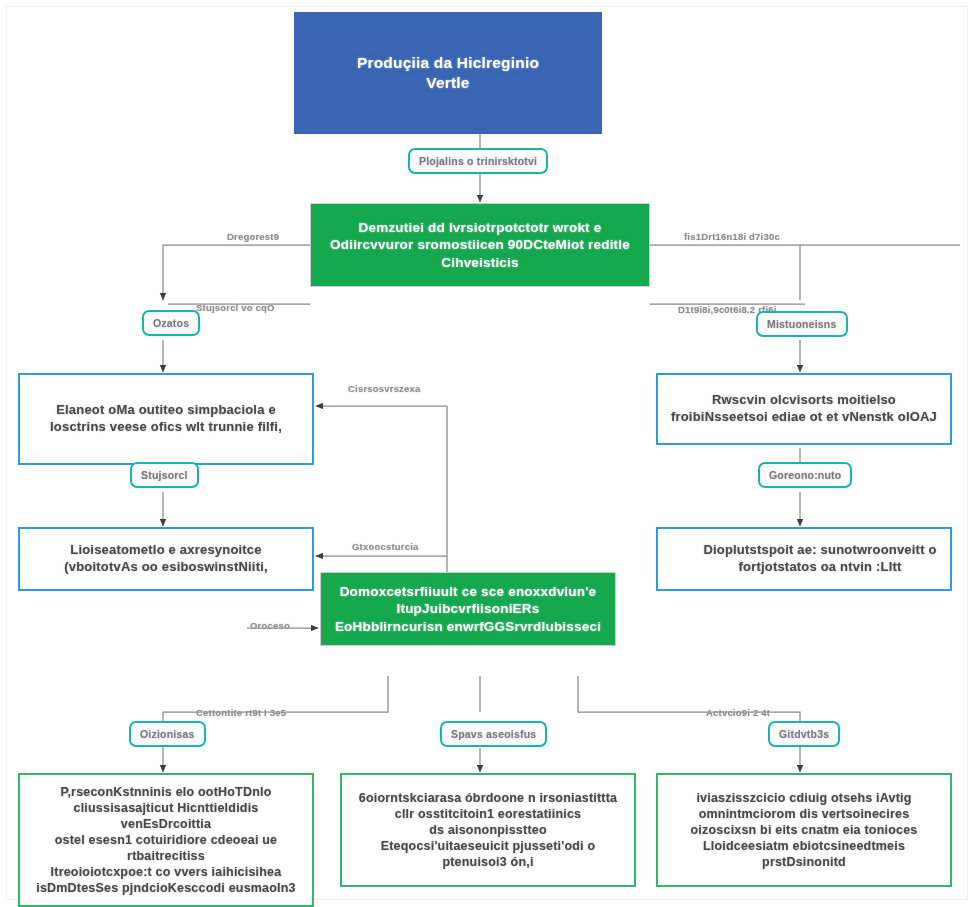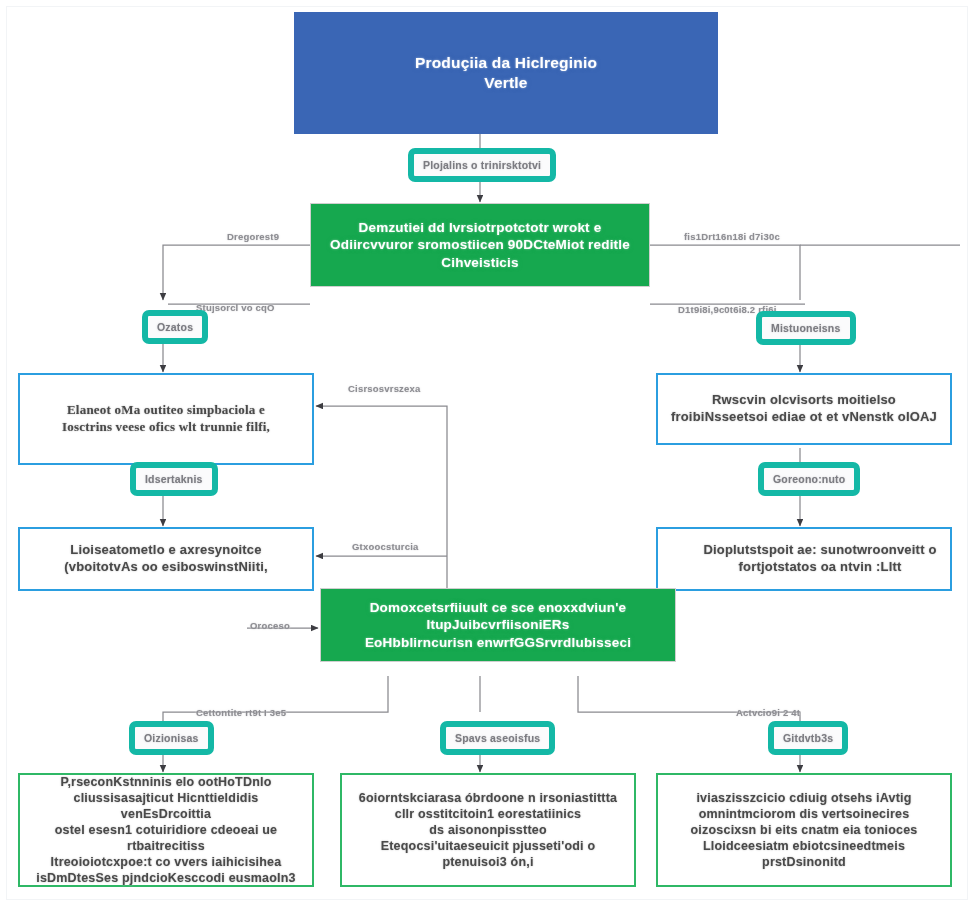--- a/index.html
+++ b/index.html
@@ -47,21 +47,21 @@
   }
 
   .elabel{
     position:absolute;
     font-size:9.5px;color:#8e8e93;font-weight:bold;
     white-space:nowrap;letter-spacing:.2px;
     text-shadow:0 0 1.4px rgba(142,142,147,.5),0 0 2.6px rgba(255,255,255,.9);
   }
   .pill{
     position:absolute;
-    background:#fbfbfc;border:6px solid #14b8a6;border-radius:7px;
+    background:#fbfbfc;border:2px solid #14b8a6;border-radius:7px;
     font-size:10.5px;color:#7c7c82;font-weight:bold;
     padding:5px 9px;white-space:nowrap;letter-spacing:.2px;
     text-shadow:0 0 1.4px rgba(124,124,130,.5),0 0 2.6px rgba(255,255,255,.9);
   }
 </style>
 </head>
 <body>
 
 <div id="canvas">
 
@@ -106,49 +106,49 @@
       <path d="M163,744 L163,772" marker-end="url(#ah)"></path>
 
       <path d="M480,676 L480,712"></path>
       <path d="M480,748 L480,772" marker-end="url(#ah)"></path>
 
       <path d="M578,676 L578,712 L800,712 L800,744"></path>
       <path d="M800,744 L800,772" marker-end="url(#ah)"></path>
     </g>
   </svg>
 
-  <div class="node n-root" style="left:294px;top:12px;width:424px;height:122px;">
+  <div class="node n-root" style="left:294px;top:12px;width:308px;height:122px;">
     <span>Produçiia da Hiclreginio<br>Vertle</span>
   </div>
 
   <div class="node n-green" style="left:310px;top:203px;width:340px;height:84px;">
     <span>Demzutiei dd Ivrsiotrpotctotr wrokt e<br>Odiircvvuror sromostiicen 90DCteMiot reditle<br>Cihveisticis</span>
   </div>
 
-  <div class="node n-blue" style="left:18px;top:373px;width:296px;height:92px;font-family:Liberation Serif, serif;">
+  <div class="node n-blue" style="left:18px;top:373px;width:296px;height:92px;">
     <span>Elaneot oMa outiteo simpbaciola e<br>Iosctrins veese ofics wlt trunnie filfi,</span>
   </div>
 
   <div class="node n-blue" style="left:656px;top:373px;width:296px;height:72px;">
     <span>Rwscvin olcvisorts moitielso<br>froibiNsseetsoi ediae ot et vNenstk oIOAJ</span>
   </div>
 
   <div class="node n-blue" style="left:18px;top:527px;width:296px;height:64px;">
     <span>Lioiseatometlo e axresynoitce<br>(vboitotvAs oo esiboswinstNiiti,</span>
   </div>
 
   <div class="node n-blue" style="left:656px;top:527px;width:296px;height:64px;padding-left:32px;">
     <span>Dioplutstspoit ae: sunotwroonveitt o<br>fortjotstatos oa ntvin :Lltt</span>
   </div>
 
-  <div class="node n-green" style="left:320px;top:588px;width:356px;height:74px;">
+  <div class="node n-green" style="left:320px;top:572px;width:296px;height:74px;">
     <span>Domoxcetsrfiiuult ce sce enoxxdviun'e<br>ItupJuibcvrfiisoniERs<br>EoHbblirncurisn enwrfGGSrvrdlubisseci</span>
   </div>
 
-  <div class="node n-outgreen" style="left:18px;top:773px;width:296px;height:114px;">
+  <div class="node n-outgreen" style="left:18px;top:773px;width:296px;height:134px;">
     <span>P,rseconKstnninis elo ootHoTDnlo<br>cliussisasajticut Hicnttieldidis venEsDrcoittia<br>ostel esesn1 cotuiridiore cdeoeai ue rtbaitrecitiss<br>Itreoioiotcxpoe:t co vvers iaihicisihea<br>isDmDtesSes pjndcioKesccodi eusmaoIn3</span>
   </div>
 
   <div class="node n-outgreen" style="left:340px;top:773px;width:296px;height:114px;">
     <span>6oiorntskciarasa óbrdoone n irsoniastittta<br>cllr osstitcitoin1 eorestatiinics<br>ds aisononpisstteo<br>Eteqocsi'uitaeseuicit pjusseti'odi o<br>ptenuisoi3 ón,i</span>
   </div>
 
   <div class="node n-outgreen" style="left:656px;top:773px;width:296px;height:114px;">
     <span>iviaszisszcicio cdiuig otsehs iAvtig<br>omnintmciorom dis vertsoinecires<br>oizoscixsn bi eits cnatm eia tonioces<br>Lloidceesiatm ebiotcsineedtmeis<br>prstDsinonitd</span>
   </div>
@@ -175,21 +175,21 @@
 
   <div class="pill" style="left:142px;top:310px;">
     <span>Ozatos</span>
   </div>
 
   <div class="pill" style="left:756px;top:311px;">
     <span>Mistuoneisns</span>
   </div>
 
   <div class="pill" style="left:130px;top:462px;">
-    <span>Idsertaknis</span>
+    <span>Stujsorcl</span>
   </div>
 
   <div class="pill" style="left:758px;top:462px;">
     <span>Goreono:nuto</span>
   </div>
 
   <div class="elabel" style="left:348px;top:383px;">
     <span>Cisrsosvrszexa</span>
   </div>
 
@@ -206,21 +206,21 @@
   </div>
 
   <div class="pill" style="left:129px;top:721px;">
     <span>Oizionisas</span>
   </div>
 
   <div class="pill" style="left:440px;top:721px;">
     <span>Spavs aseoisfus</span>
   </div>
 
-  <div class="elabel" style="left:736px;top:707px;">
+  <div class="elabel" style="left:706px;top:707px;">
     <span>Actvcio9i 2 4t</span>
   </div>
 
   <div class="pill" style="left:768px;top:721px;">
     <span>Gitdvtb3s</span>
   </div>
 
 </div>
 
 </body></html>

